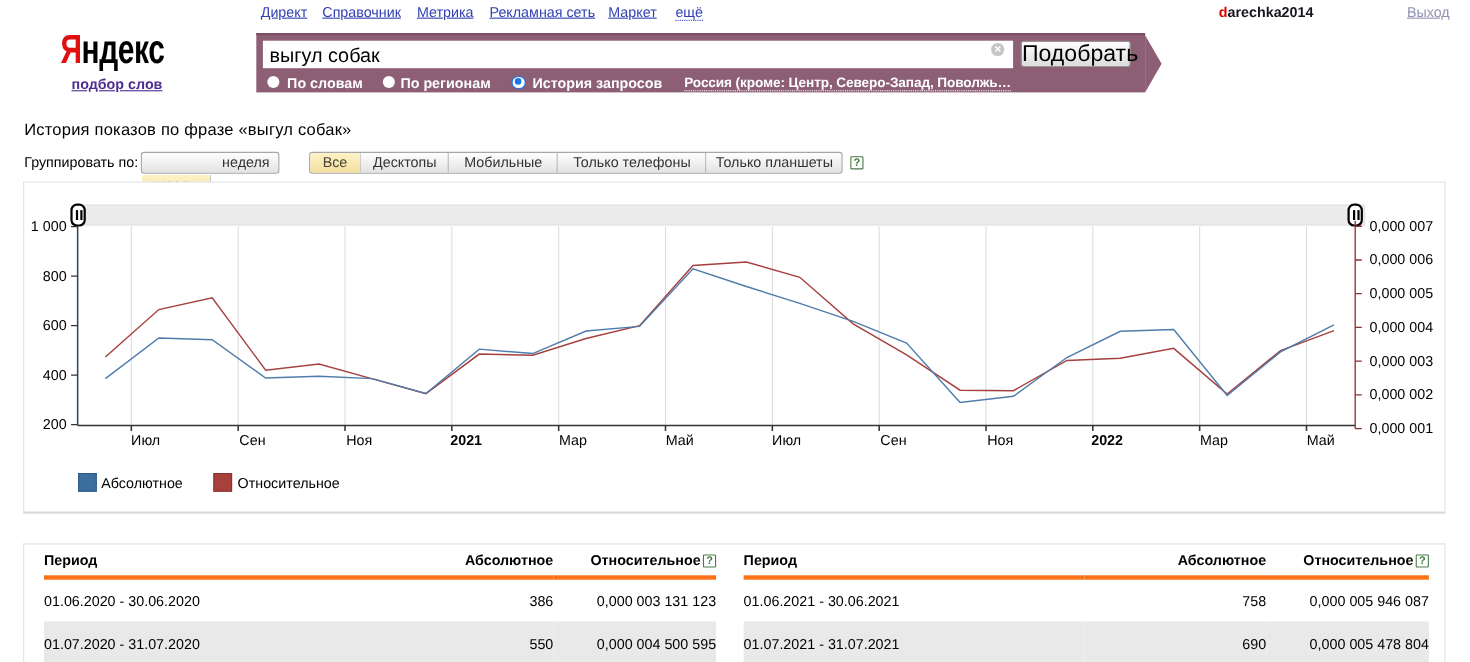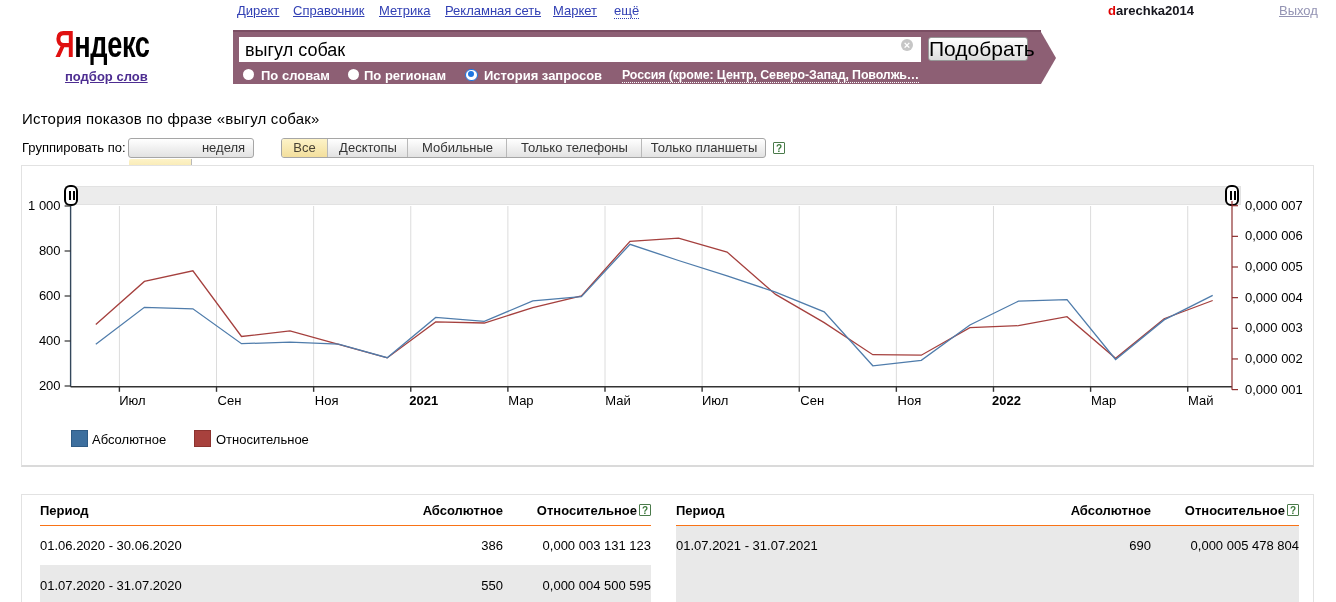--- a/index.html
+++ b/index.html
@@ -46,21 +46,21 @@
 
 
 .sliderbar { left:43px; top:20px; width:1176px; height:19px; background:#ececec; border:1px solid #e2e2e2; }
 .handle { top:19px; width:14px; height:21px; background:#fff; border:2px solid #000; border-radius:6px; }
 .handle i { position:absolute; top:4px; width:2px; height:9px; background:#000; }
 .lsq { width:17px; height:17px; top:0; }
 .llab { top:2px; }
 
 table.t { border-collapse:collapse; font-size:13px; }
 table.t td, table.t th { padding:0; height:40px; vertical-align:middle; }
-table.t th { font-weight:bold; text-align:left; border-bottom:1px solid #f97316; height:29px; vertical-align:middle; }
+table.t th { font-weight:bold; text-align:left; border-bottom:4px solid #f97316; height:29px; vertical-align:middle; }
 table.t .num { text-align:right; }
 tr.g { background:#e9e9e9; }
 </style>
 </head>
 <body>
 
 <div class="nav">
   <a class="abs" style="left:237px;top:3px;" href="#">Директ</a>
   <a class="abs" style="left:293px;top:3px;" href="#">Справочник</a>
   <a class="abs" style="left:379px;top:3px;" href="#">Метрика</a>
@@ -233,20 +233,25 @@
         <col style="width:310px">
         <col style="width:165px">
         <col style="width:148px">
       </colgroup>
     <tbody>
         <tr>
           <th>Период</th>
           <th class="num">Абсолютное</th>
           <th class="num">Относительное<span class="help" style="display:inline-block;margin-left:2px;vertical-align:1px;">?</span></th>
         </tr>
+    <tr>
+          <td>01.06.2021 - 30.06.2021</td>
+          <td class="num">758</td>
+          <td class="num">0,000 005 946 087</td>
+        </tr>
     <tr class="g">
           <td>01.07.2021 - 31.07.2021</td>
           <td class="num">690</td>
           <td class="num">0,000 005 478 804</td>
         </tr>
     <tr class="g">
           <td></td>
           <td></td>
           <td></td>
         </tr>

